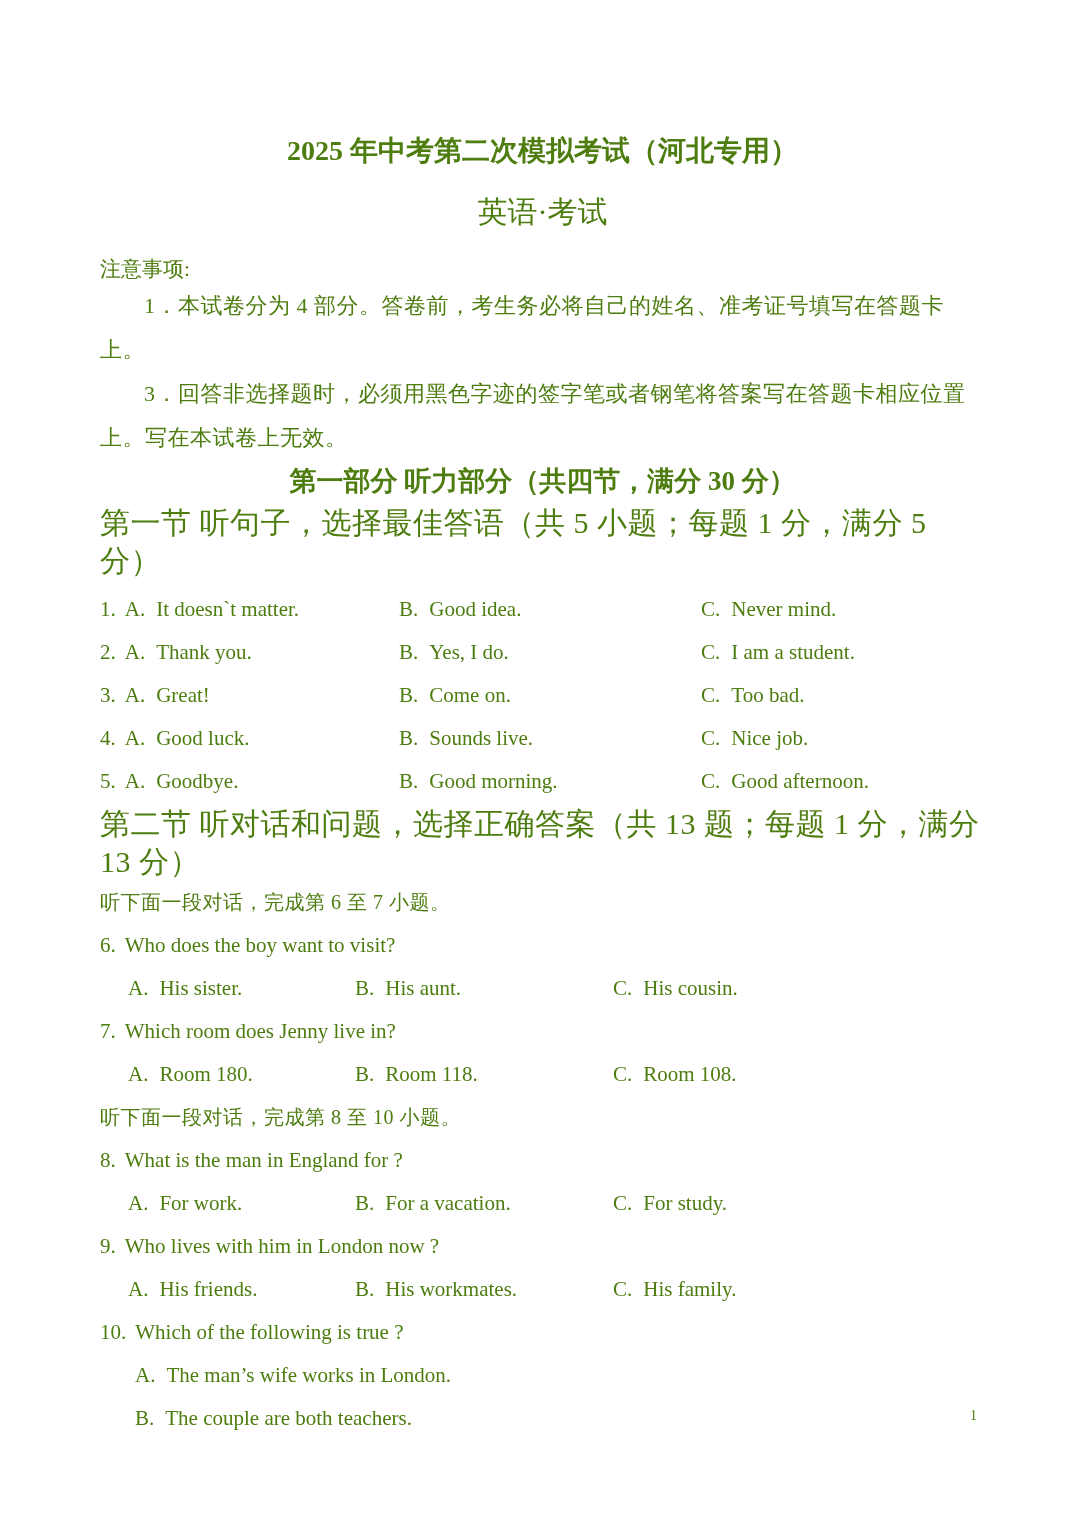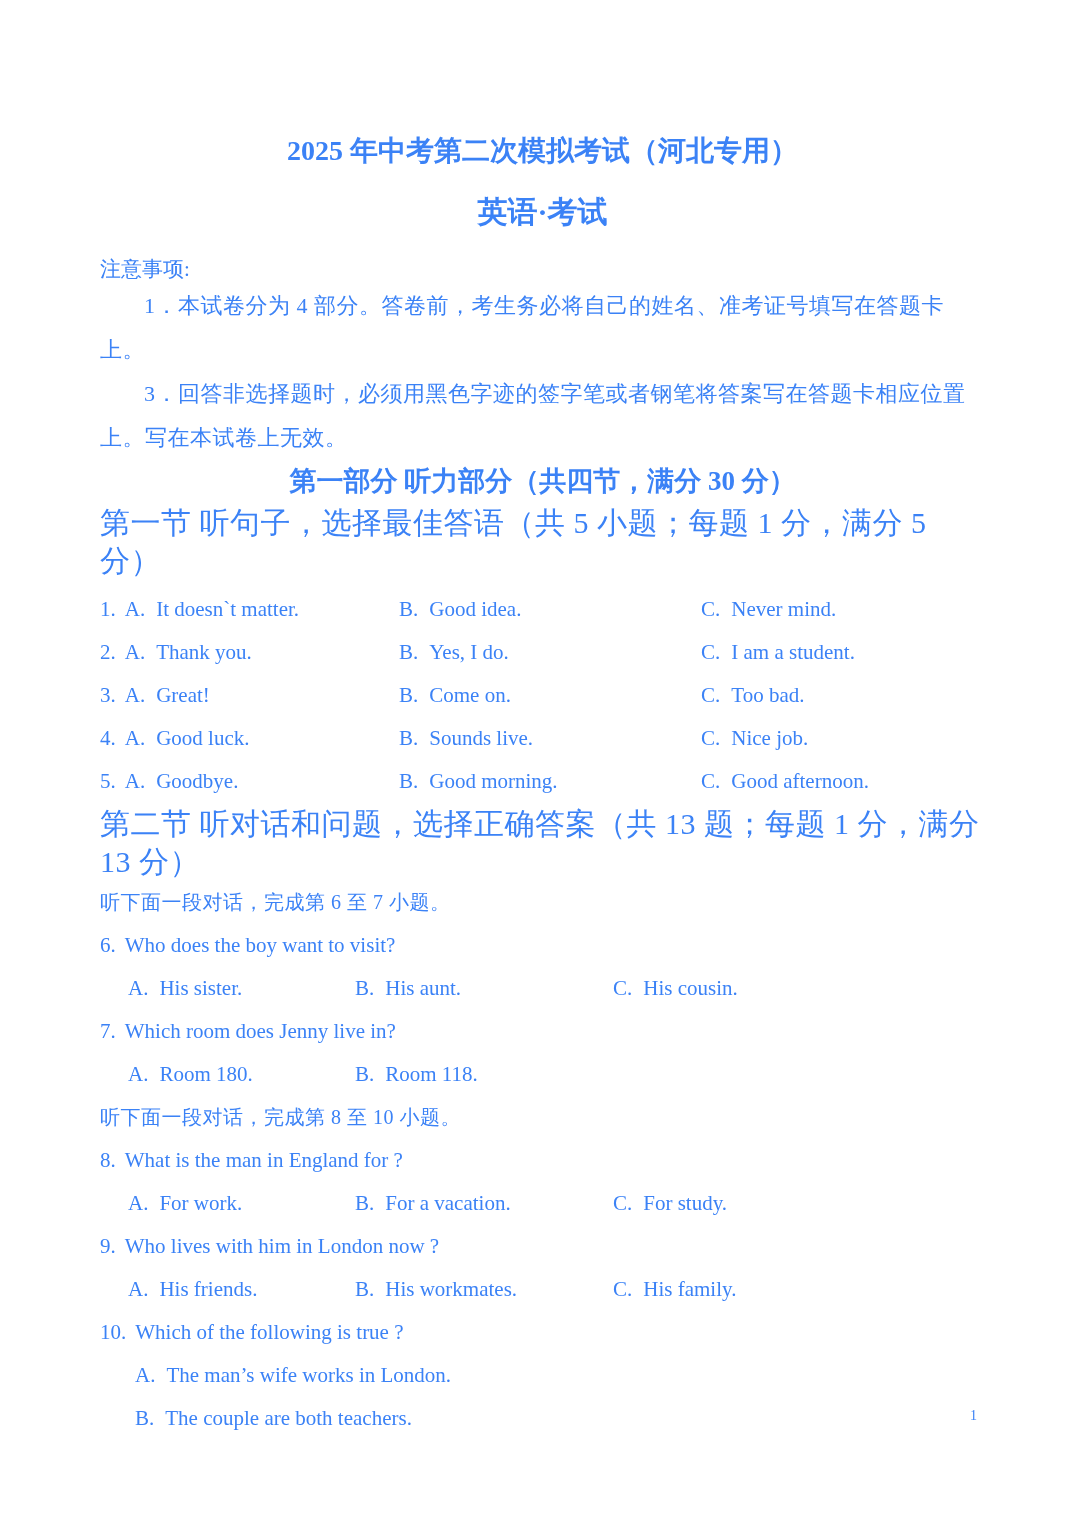--- a/index.html
+++ b/index.html
@@ -2,30 +2,30 @@
 <html><head>
 <meta charset="utf-8">
 <style>
   html,body{margin:0;padding:0;background:#ffffff;}
   .page{
     position:relative;
     width:1080px;height:1527px;
     background:#ffffff;
     overflow:hidden;
     font-family:"Liberation Serif","DejaVu Serif",serif;
-    color:#3b82f6;
+    color:#4d7c0f;
     box-sizing:border-box;
     padding:134px 95px 0 100px;
   }
   .exam-title{
     text-align:center;font-weight:bold;font-size:28px;line-height:34px;
     margin:0;
   }
   .exam-subtitle{
-    text-align:center;font-weight:bold;font-size:30px;line-height:36px;
+    text-align:center;font-weight:normal;font-size:30px;line-height:36px;
     margin:26px 0 0 0;
   }
   .notice-heading{
     font-size:21px;line-height:30px;margin-top:24px;
   }
   .notice p{
     font-size:22px;line-height:44px;margin:0;
     text-indent:44px;
     letter-spacing:0.5px;
   }
@@ -120,20 +120,21 @@
   <div class="opt-row">
     <span><span class="olabel">A.</span><span>His sister.</span></span>
     <span><span class="olabel">B.</span><span>His aunt.</span></span>
     <span><span class="olabel">C.</span><span>His cousin.</span></span>
   </div>
 
   <div class="stem-line"><span class="qnum">7.</span><span>Which room does Jenny live in?</span></div>
   <div class="opt-row">
     <span><span class="olabel">A.</span><span>Room 180.</span></span>
     <span><span class="olabel">B.</span><span>Room 118.</span></span>
+    <span><span class="olabel">C.</span><span>Room 108.</span></span>
   </div>
 
   <div class="instruction">听下面一段对话，完成第 8 至 10 小题。</div>
 
   <div class="stem-line"><span class="qnum">8.</span><span>What is the man in England for ?</span></div>
   <div class="opt-row">
     <span><span class="olabel">A.</span><span>For work.</span></span>
     <span><span class="olabel">B.</span><span>For a vacation.</span></span>
     <span><span class="olabel">C.</span><span>For study.</span></span>
   </div>

